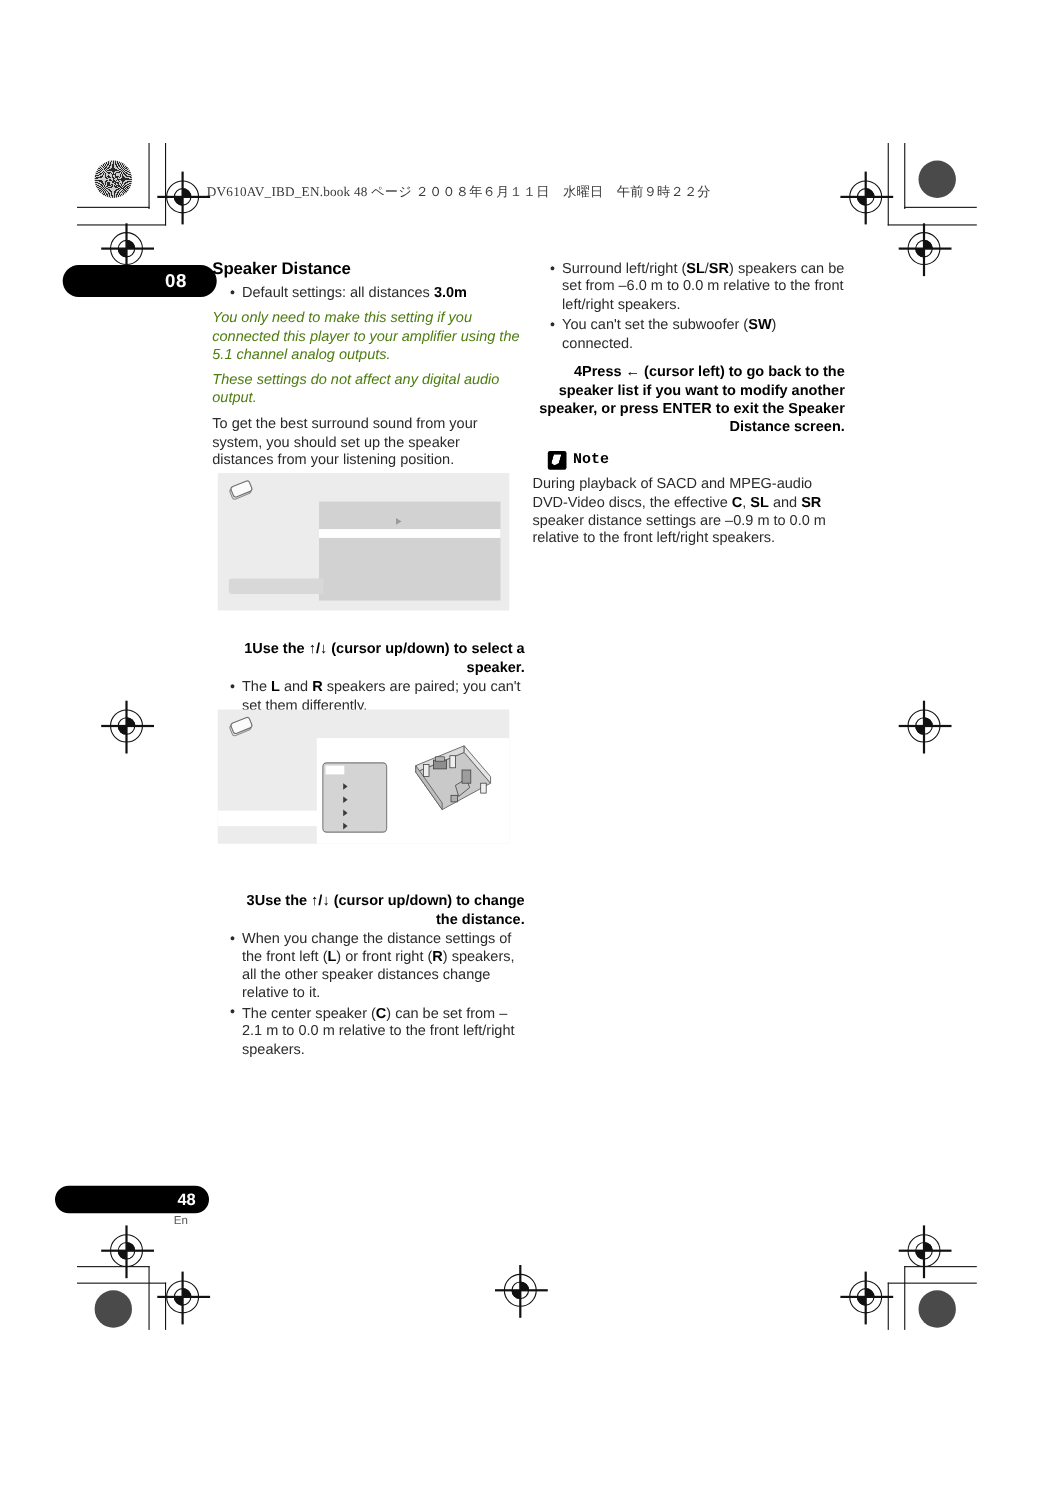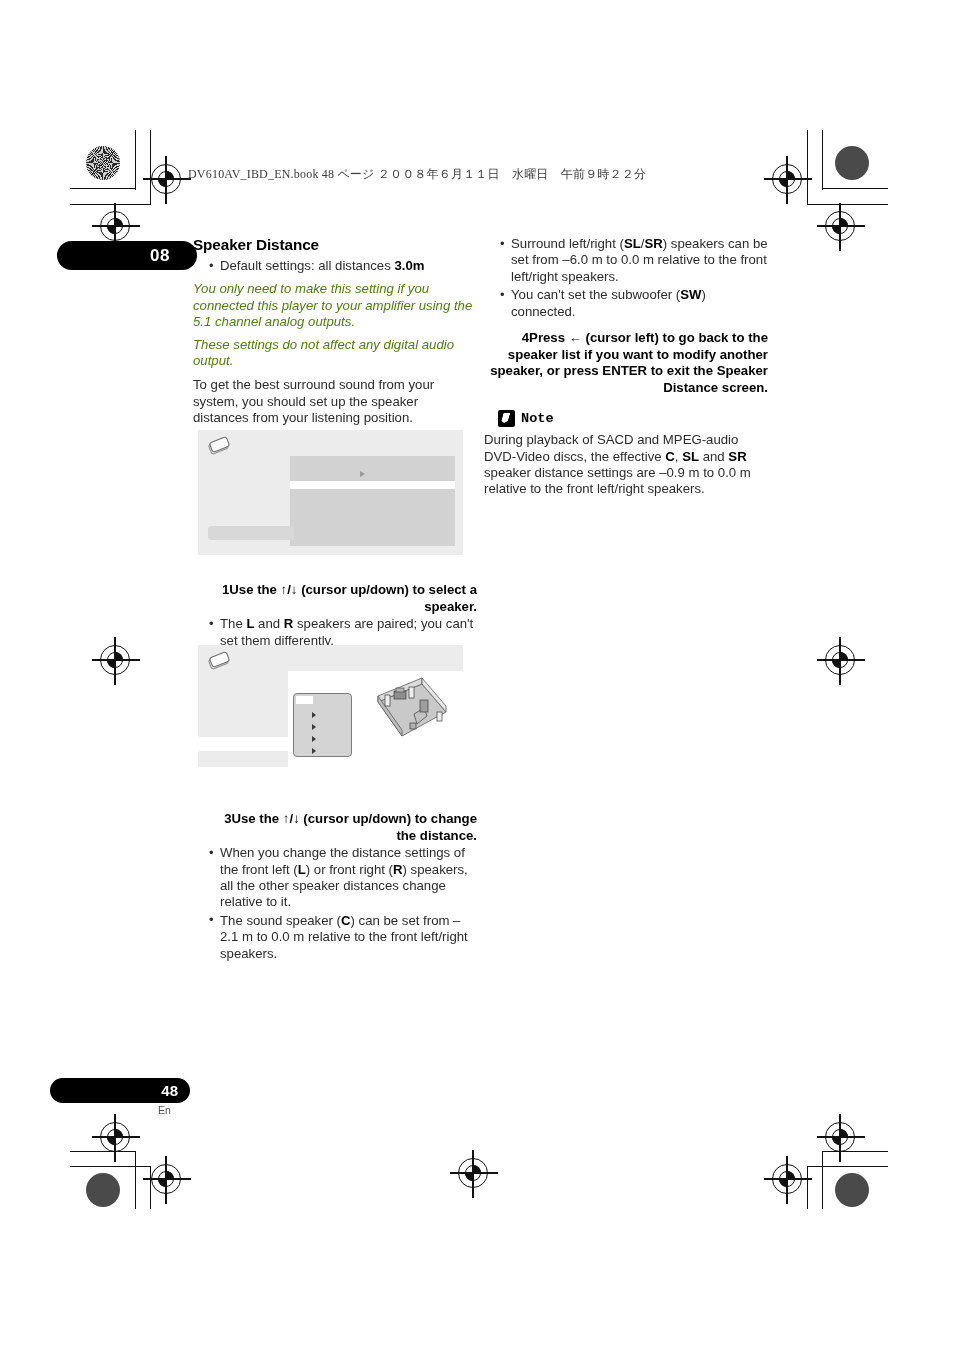--- a/index.html
+++ b/index.html
@@ -410,21 +410,21 @@
 
   <div style="height:150px;"></div>
 
 
   <div class="step">
     <span class="num">3</span><span>Use the </span><span>↑/↓</span><span> (cursor up/down) to change the distance.</span>
   </div>
 
   <ul class="bullets">
     <li><span>When you change the distance settings of the front left (</span><b class="inl">L</b><span>) or front right (</span><b class="inl">R</b><span>) speakers, all the other speaker distances change relative to it.</span></li>
-    <li><span>The sound speaker (</span><b class="inl">C</b><span>) can be set from –2.1 m to 0.0 m relative to the front left/right speakers.</span></li>
+    <li><span>The center speaker (</span><b class="inl">C</b><span>) can be set from –2.1 m to 0.0 m relative to the front left/right speakers.</span></li>
   </ul>
 </div>
 
 <div class="col col-right">
 
   <ul class="bullets">
     <li><span>Surround left/right (</span><b class="inl">SL</b><span>/</span><b class="inl">SR</b><span>) speakers can be set from –6.0 m to 0.0 m relative to the front left/right speakers.</span></li>
     <li><span>You can't set the subwoofer (</span><b class="inl">SW</b><span>) connected.</span></li>
   </ul>
 

